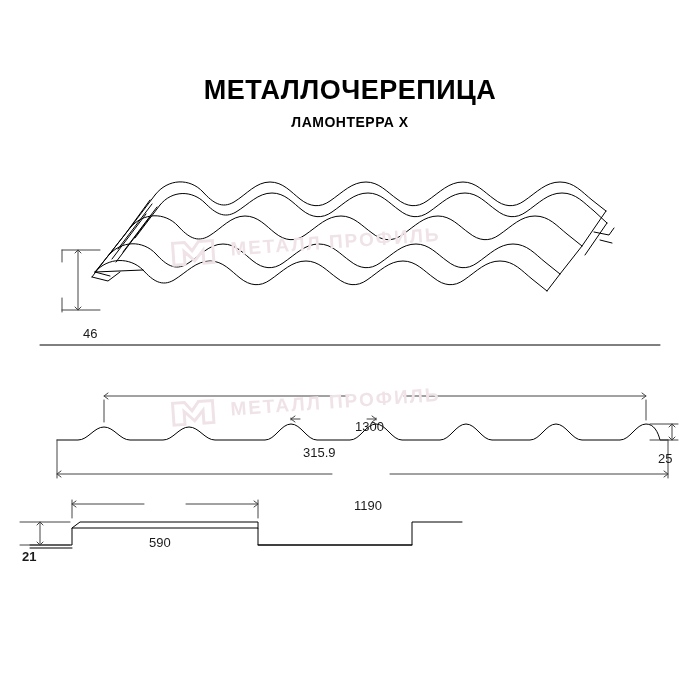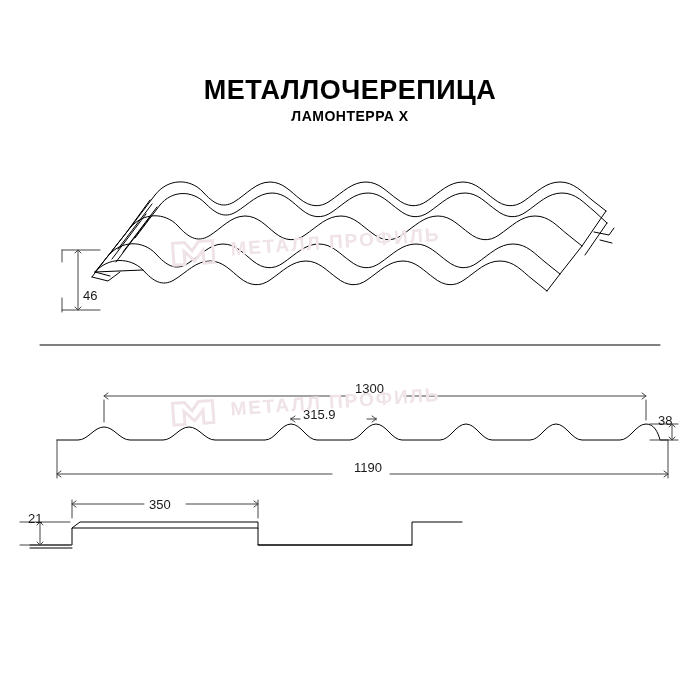--- a/index.html
+++ b/index.html
@@ -34,35 +34,37 @@
     font-weight: bold;
     letter-spacing: 0.5px;
     line-height: 32px;
     color: #000000;
   }
   .title-sub {
     font-size: 14px;
     font-weight: bold;
     letter-spacing: 0.5px;
     line-height: 20px;
+    margin-top: 6px;
     color: #000000;
   }
   .dim {
     position: absolute;
     font-size: 13px;
     color: #1a1a1a;
     white-space: nowrap;
+    margin-top: 38px;
   }
   .dim-46  { left: 83px;  top: 288px; }
   .dim-1100{ left: 355px; top: 381px; }
   .dim-1833{ left: 303px; top: 407px; }
   .dim-25  { left: 658px; top: 413px; }
   .dim-1190{ left: 354px; top: 460px; }
   .dim-350 { left: 149px; top: 497px; }
-  .dim-21  { left: 28px;  top: 511px; }
+  .dim-21  { left: 22px;  top: 511px; font-weight: bold; }
   .watermark {
     position: absolute;
     pointer-events: none;
     user-select: none;
   }
   .wm-text {
     font-size: 19px;
     font-weight: bold;
     letter-spacing: 2px;
     color: #efe3e8;
@@ -226,16 +228,16 @@
 </div>
 
 <div class="title-block">
   <div class="title-main">МЕТАЛЛОЧЕРЕПИЦА</div>
   <div class="title-sub">ЛАМОНТЕРРА X</div>
 </div>
 
 <div class="dim dim-46">46</div>
 <div class="dim dim-1100">1300</div>
 <div class="dim dim-1833">315.9</div>
-<div class="dim dim-25">38</div>
+<div class="dim dim-25">25</div>
 <div class="dim dim-1190">1190</div>
-<div class="dim dim-350">350</div>
+<div class="dim dim-350">590</div>
 <div class="dim dim-21">21</div>
 
 </body></html>

